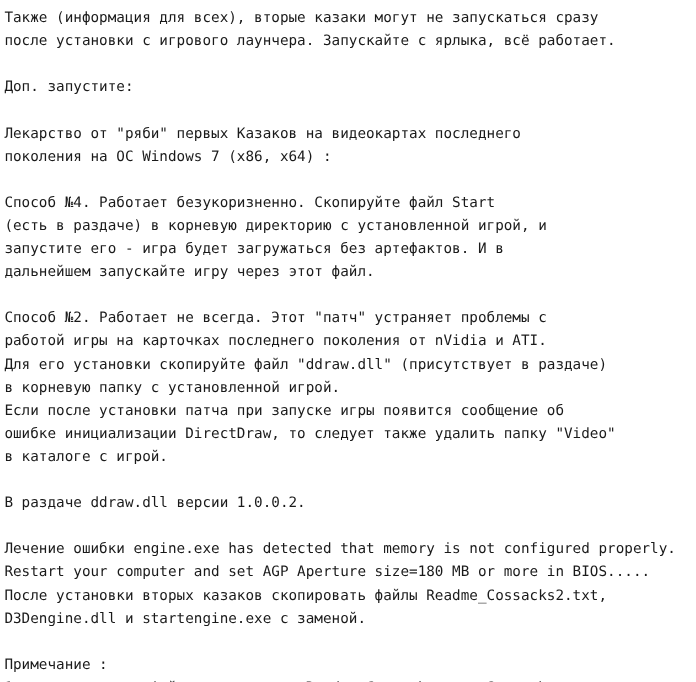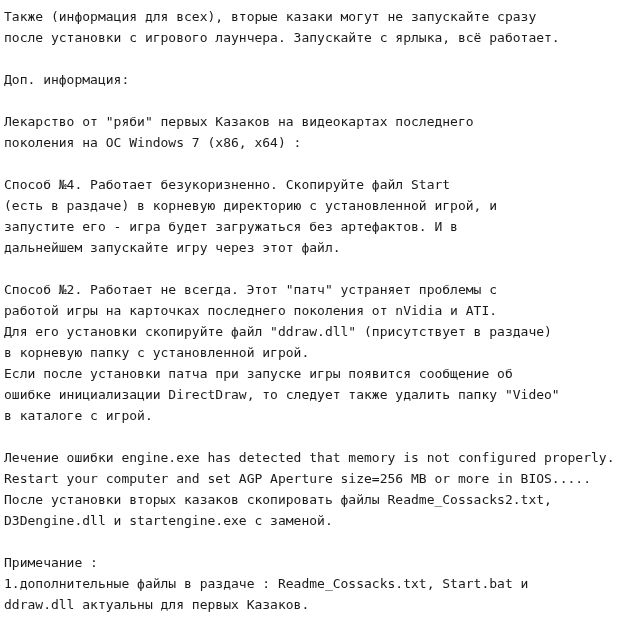--- a/index.html
+++ b/index.html
@@ -26,37 +26,38 @@
     word-wrap: break-word;
   }
   .para:last-child {
     margin-bottom: 0;
   }
 </style>
 </head>
 <body>
 
 <div id="doc">
-  <p class="para">Также (информация для всех), вторые казаки могут не запускайте сразу
+  <p class="para">Также (информация для всех), вторые казаки могут не запускаться сразу
 после установки с игрового лаунчера. Запускайте с ярлыка, всё работает.</p>
-  <p class="para">Доп. информация:</p>
+  <p class="para">Доп. запустите:</p>
   <p class="para">Лекарство от "ряби" первых Казаков на видеокартах последнего
 поколения на ОС Windows 7 (x86, x64) :</p>
   <p class="para">Способ №4. Работает безукоризненно. Скопируйте файл Start
 (есть в раздаче) в корневую директорию с установленной игрой, и
 запустите его - игра будет загружаться без артефактов. И в
 дальнейшем запускайте игру через этот файл.</p>
   <p class="para">Способ №2. Работает не всегда. Этот "патч" устраняет проблемы с
 работой игры на карточках последнего поколения от nVidia и ATI.
 Для его установки скопируйте файл "ddraw.dll" (присутствует в раздаче)
 в корневую папку с установленной игрой.
 Если после установки патча при запуске игры появится сообщение об
 ошибке инициализации DirectDraw, то следует также удалить папку "Video"
 в каталоге с игрой.</p>
+  <p class="para">В раздаче ddraw.dll версии 1.0.0.2.</p>
   <p class="para">Лечение ошибки engine.exe has detected that memory is not configured properly.
-Restart your computer and set AGP Aperture size=256 MB or more in BIOS.....
+Restart your computer and set AGP Aperture size=180 MB or more in BIOS.....
 После установки вторых казаков скопировать файлы Readme_Cossacks2.txt,
 D3Dengine.dll и startengine.exe с заменой.</p>
   <p class="para">Примечание :
 1.дополнительные файлы в раздаче : Readme_Cossacks.txt, Start.bat и
 ddraw.dll актуальны для первых Казаков.</p>
 
 </div>
 
 </body></html>

